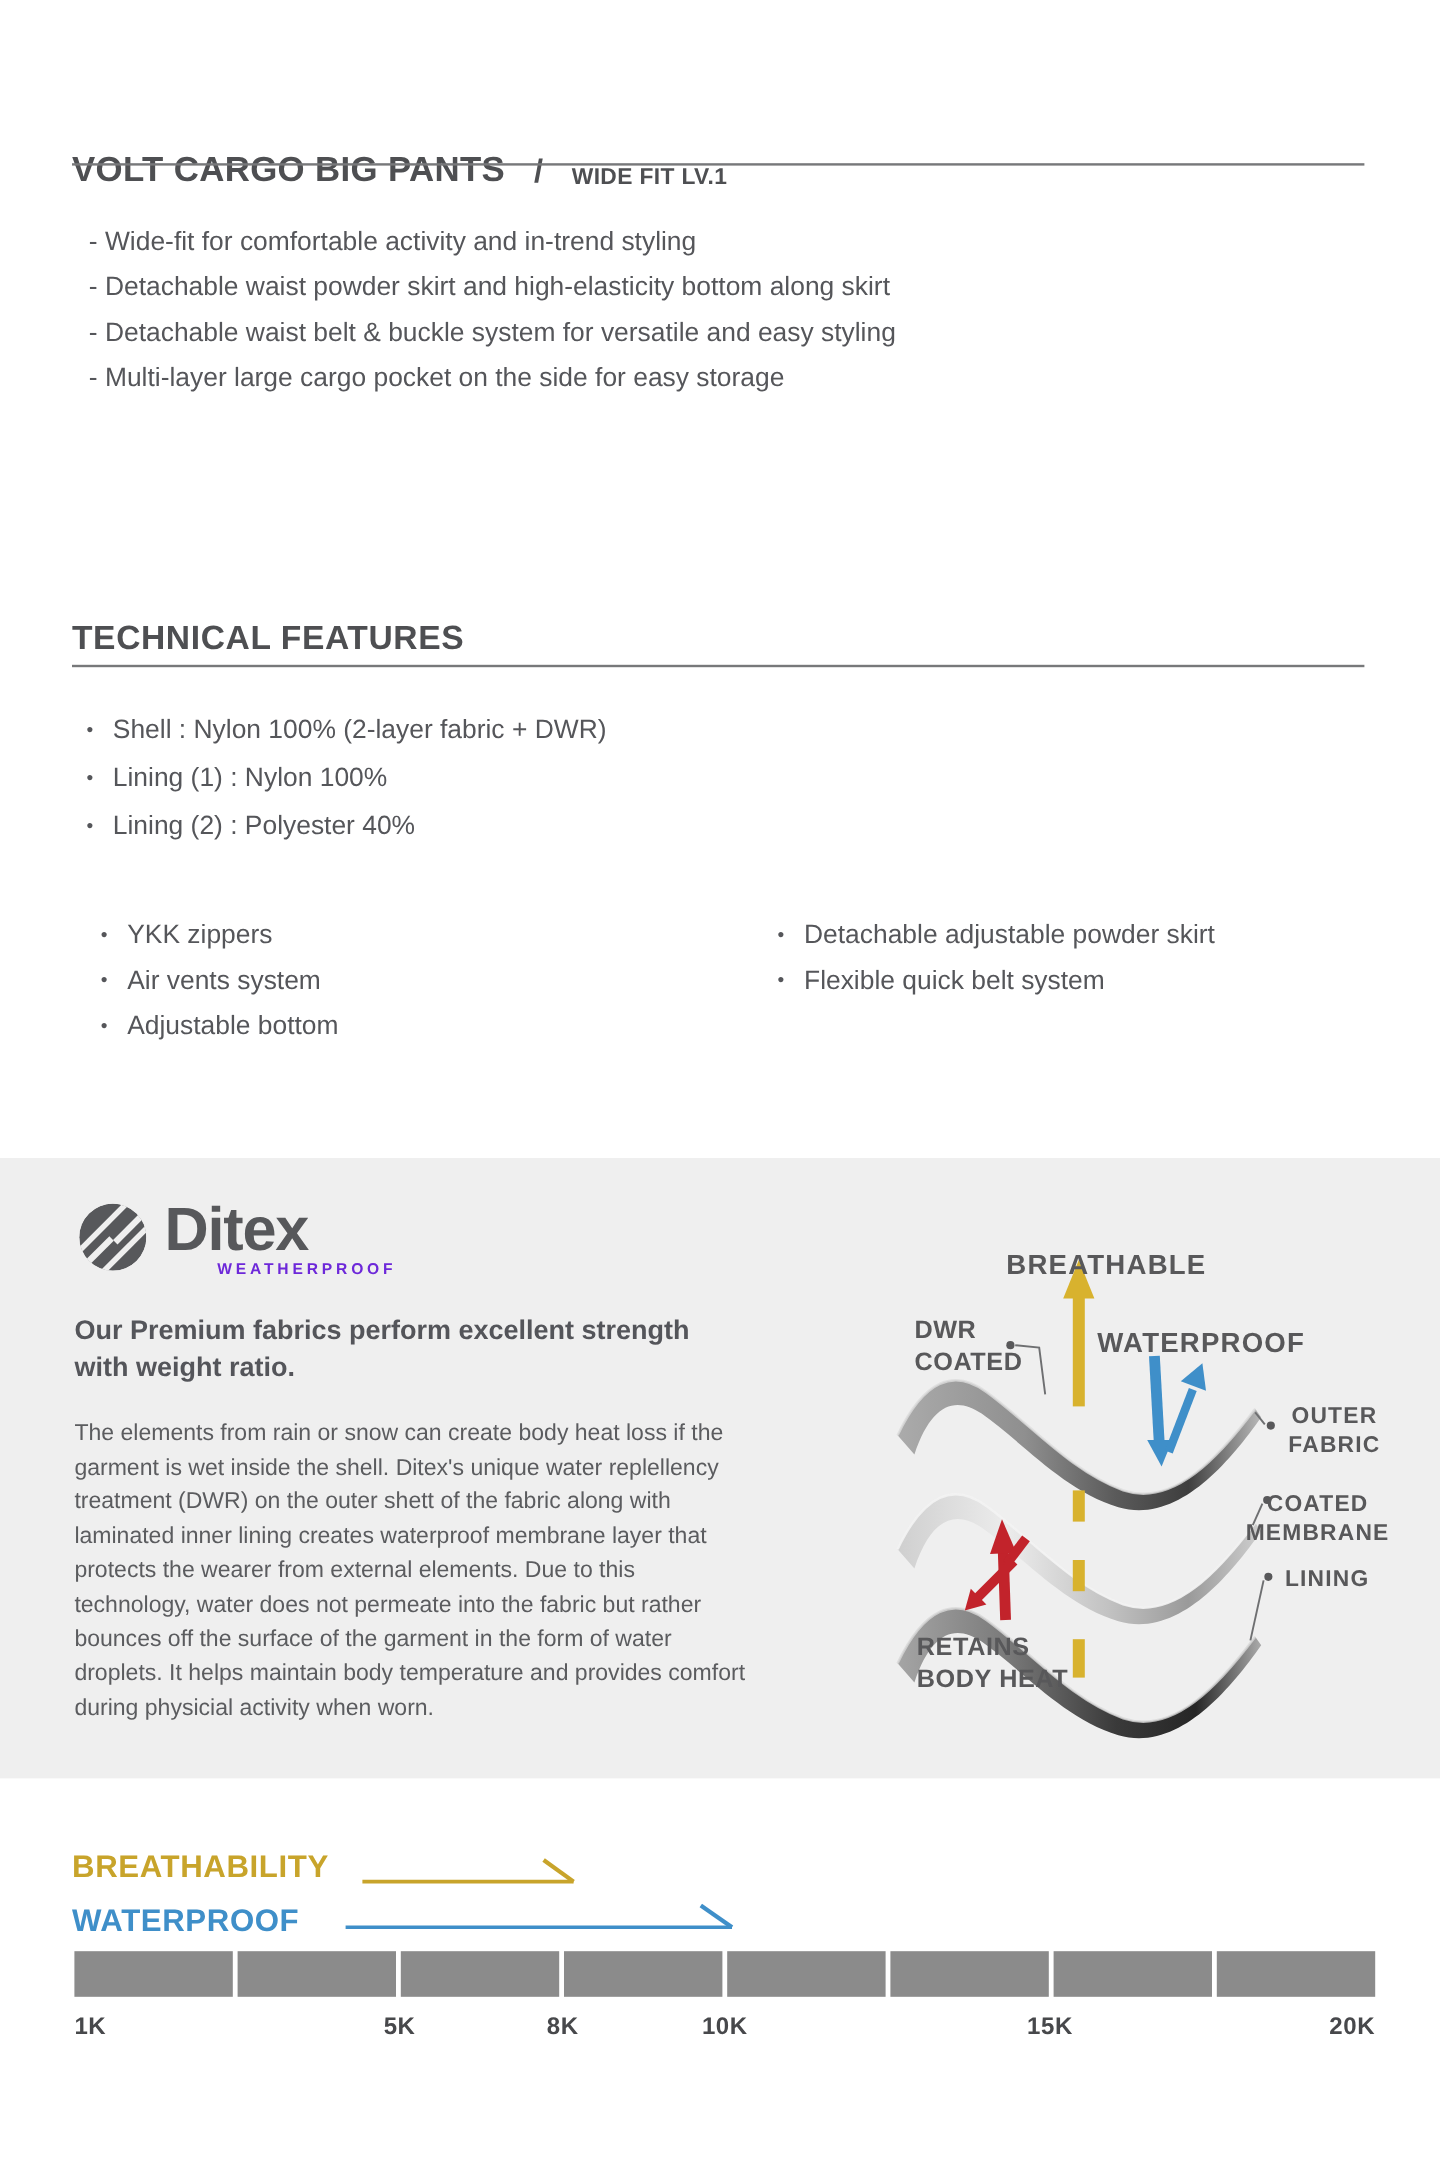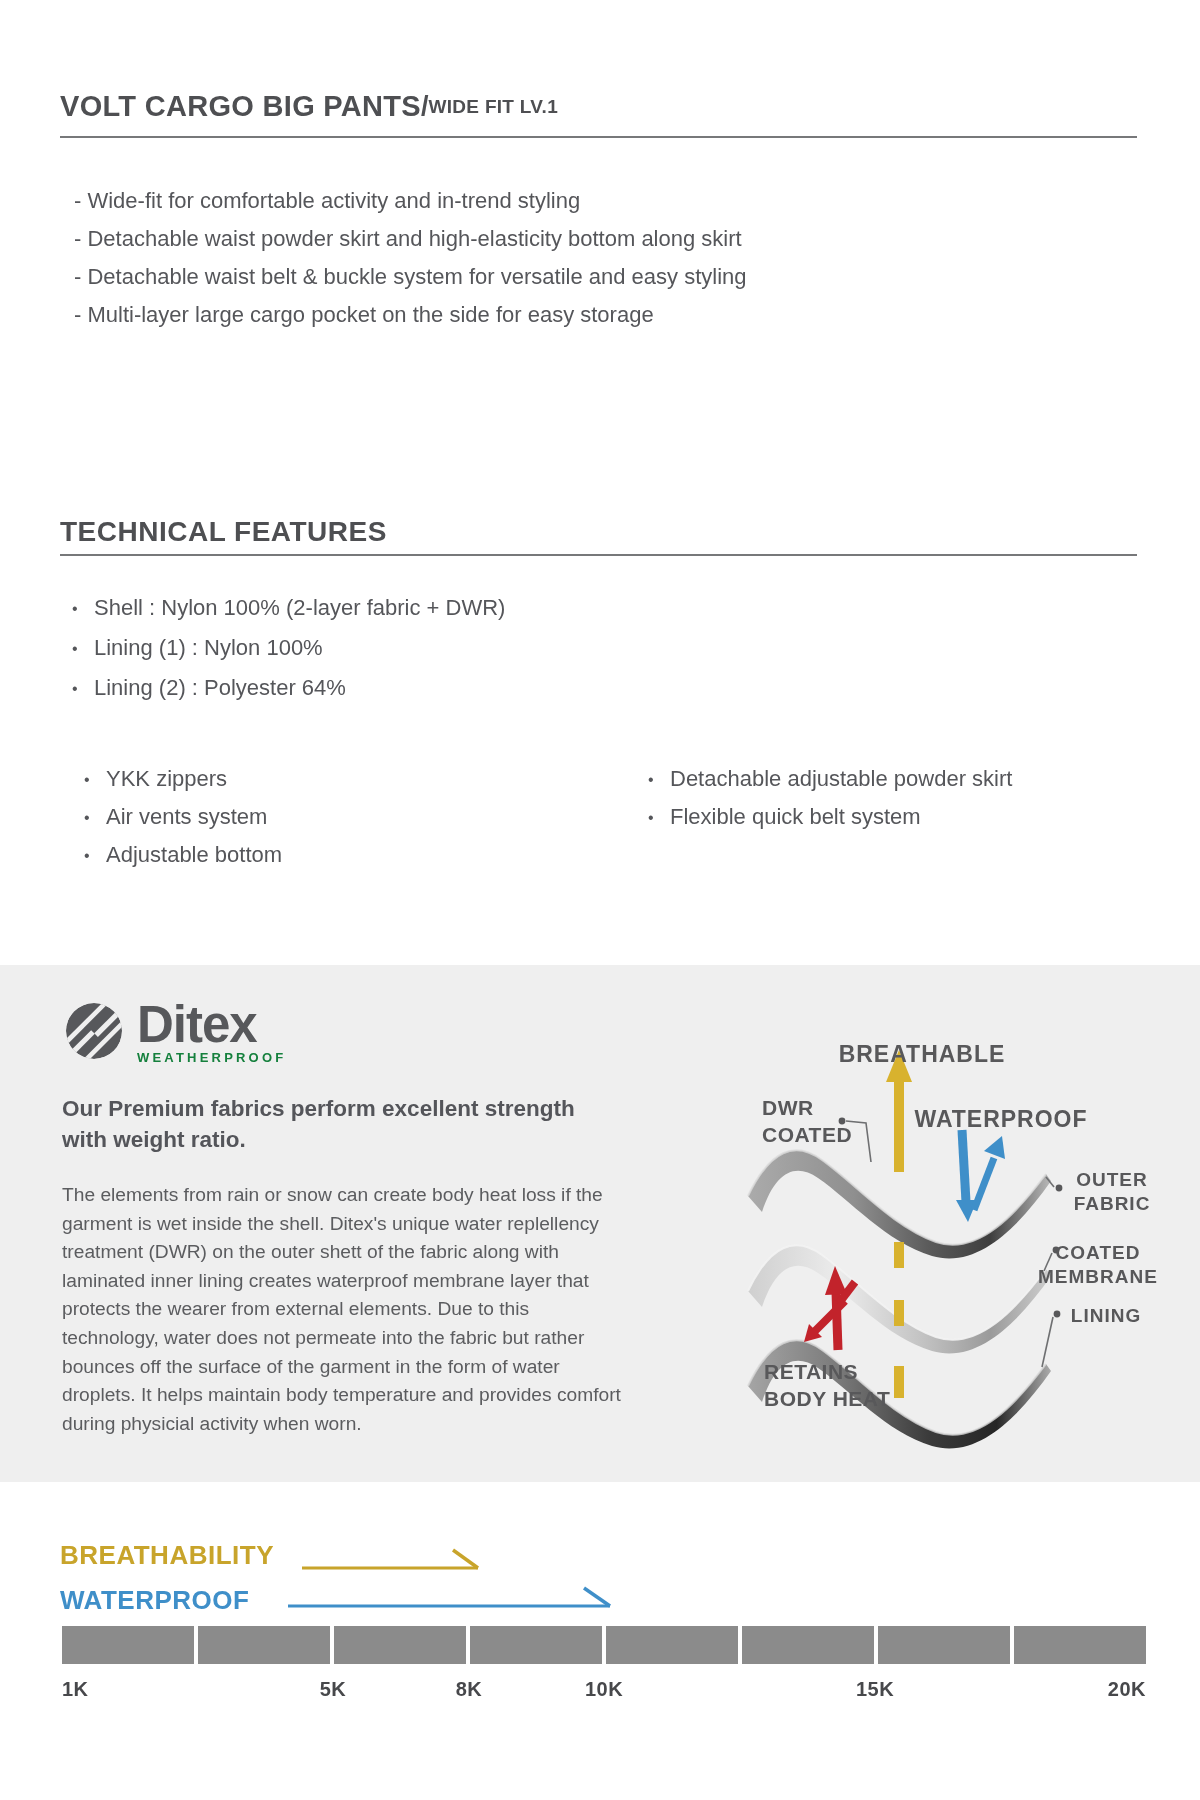--- a/index.html
+++ b/index.html
@@ -1,21 +1,21 @@
 <!DOCTYPE html>
 <html><head>
 <meta charset="utf-8">
 <style>
   html,body{margin:0;padding:0;background:#fff;}
   .page{position:relative;width:1200px;height:1800px;background:#ffffff;overflow:hidden;
         font-family:"Liberation Sans","DejaVu Sans",sans-serif;color:#55565A;}
 
   
   .title-block{position:absolute;left:60px;top:90px;width:1077px;}
-  .title-row{display:flex;align-items:center;gap:0;}
+  .title-row{display:flex;align-items:flex-end;gap:24px;margin-top:36px;}
   .main-title{font-size:29px;font-weight:bold;color:#4E4F52;letter-spacing:.3px;}
   .title-slash{font-size:27px;font-weight:600;color:#4E4F52;}
   .fit-label{font-size:19px;font-weight:bold;color:#4E4F52;letter-spacing:.3px;}
   .rule{position:absolute;left:60px;height:2px;background:#77787A;width:1077px;}
   .rule1{top:136px;}
   .rule2{top:554px;}
 
   
   .features{position:absolute;left:60px;top:168px;margin:14px;padding:0;list-style:none;}
   .features li{font-size:22px;line-height:38px;color:#55565A;}
@@ -30,21 +30,21 @@
   .details{position:absolute;top:748px;margin:12px;padding:0;list-style:none;}
   .details li{font-size:22px;line-height:38px;color:#55565A;padding-left:28px;position:relative;}
   .details li::before{content:"•";position:absolute;left:6px;font-size:16px;top:1px;}
   .details-left{left:66px;}
   .details-right{left:630px;}
 
   
   .fabric-section{position:absolute;left:0;top:965px;width:1200px;height:517px;background:#EFEFEF;}
   .brand{position:absolute;left:66px;top:38px;display:flex;align-items:flex-start;gap:15px;}
   .brand-text .brand-name{font-size:51px;font-weight:bold;color:#57585B;line-height:44px;letter-spacing:-1px;}
-  .brand-text .brand-tagline{font-size:13px;font-weight:bold;color:#15803d;letter-spacing:3.2px;margin-top:3px;}
+  .brand-text .brand-tagline{font-size:13px;font-weight:bold;color:#6d28d9;letter-spacing:3.2px;margin-top:3px;margin-left:44px;}
   .fabric-headline{position:absolute;left:62px;top:128px;width:545px;font-size:22.5px;
                    font-weight:bold;color:#54555A;line-height:31px;}
   .fabric-body{position:absolute;left:62px;top:216px;width:568px;font-size:19.2px;
                line-height:28.6px;color:#5B5C5F;}
   .diagram-svg{position:absolute;left:730px;top:65px;}
   .dlabel{fill:#58585A;font-family:"Liberation Sans","DejaVu Sans",sans-serif;font-weight:bold;}
   .dlabel-lg{font-size:23px;letter-spacing:1px;}
   .dlabel-md{font-size:21px;letter-spacing:.5px;}
   .dlabel-sm{font-size:19px;letter-spacing:1px;}
 
@@ -77,21 +77,21 @@
     <li>Detachable waist belt &amp; buckle system for versatile and easy styling</li>
     <li>Multi-layer large cargo pocket on the side for easy storage</li>
   </ul>
 
   <div class="tech-heading">TECHNICAL FEATURES</div>
   <div class="rule rule2"></div>
 
   <ul class="materials">
     <li>Shell : Nylon 100% (2-layer fabric + DWR)</li>
     <li>Lining (1) : Nylon 100%</li>
-    <li>Lining (2) : Polyester 64%</li>
+    <li>Lining (2) : Polyester 40%</li>
   </ul>
 
   <ul class="details details-left">
     <li>YKK zippers</li>
     <li>Air vents system</li>
     <li>Adjustable bottom</li>
   </ul>
   <ul class="details details-right">
     <li>Detachable adjustable powder skirt</li>
     <li>Flexible quick belt system</li>

